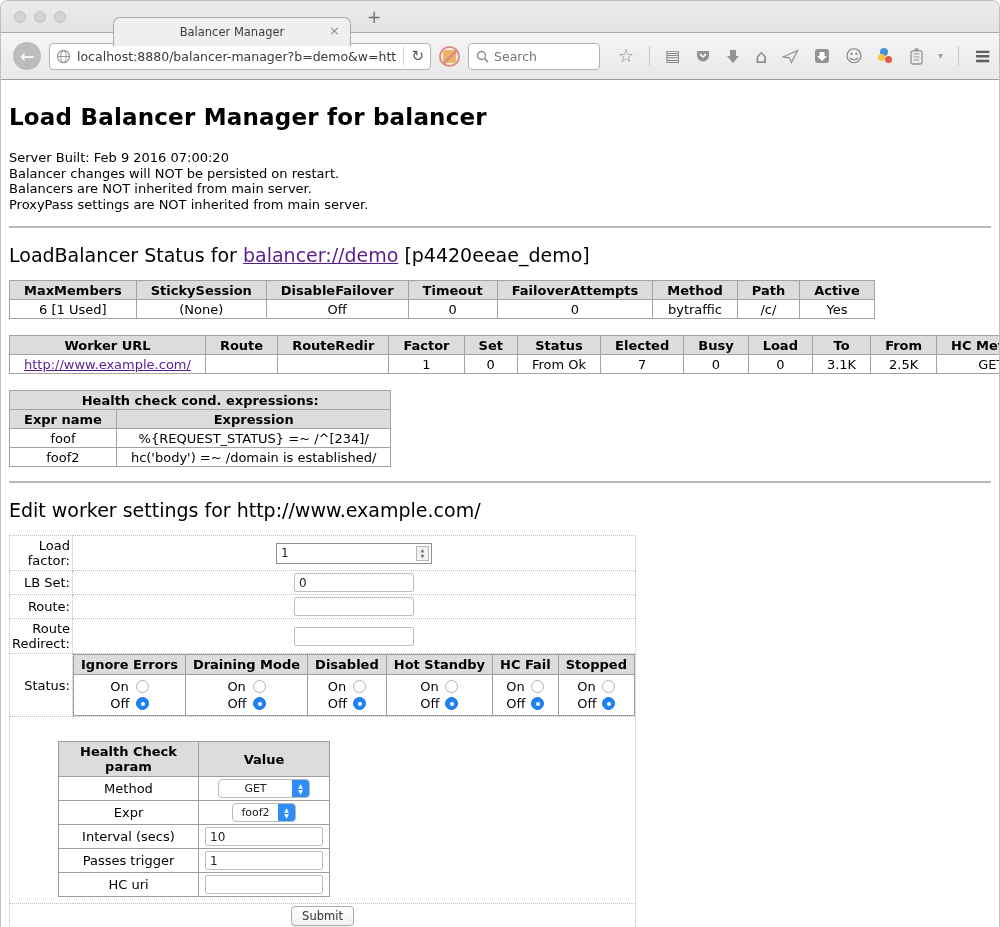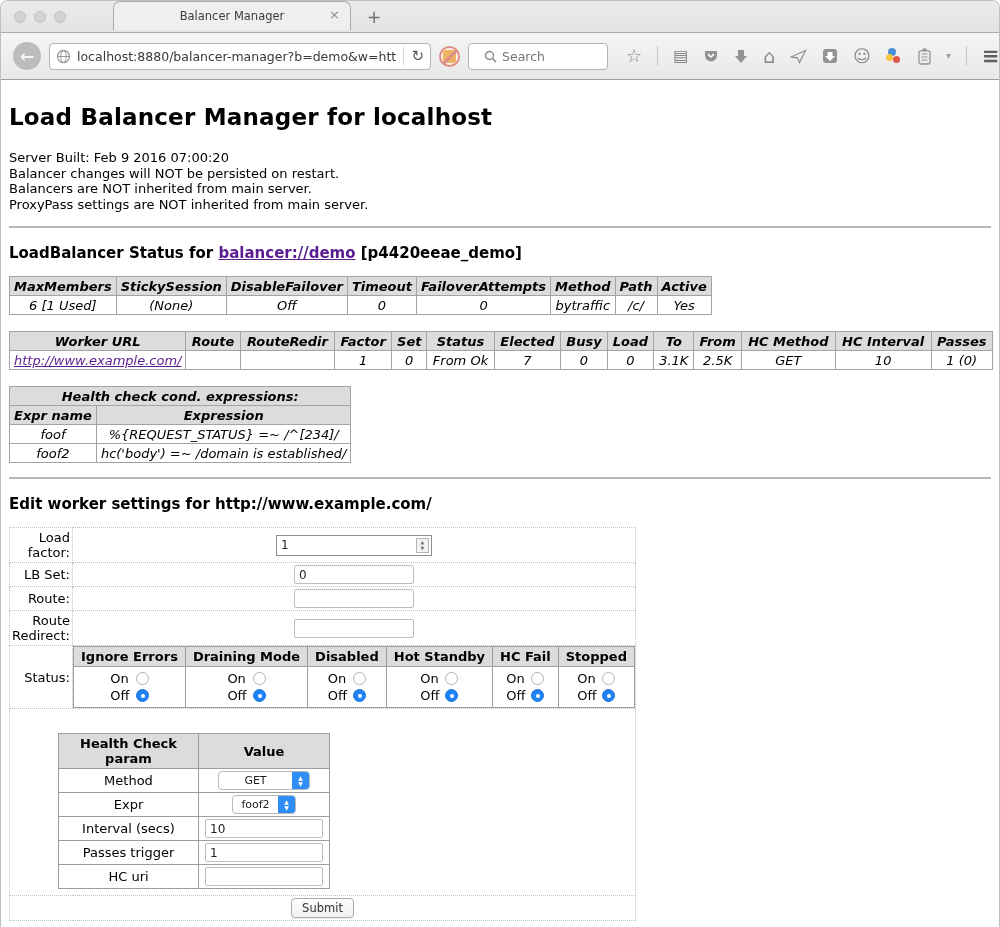--- a/index.html
+++ b/index.html
@@ -4,61 +4,61 @@
 <style>
   * { box-sizing: border-box; margin: 0; padding: 0; }
   html,body { background:#fff; }
   body { font-family: "DejaVu Sans", "Liberation Sans", sans-serif; width:1000px; }
   .window { width:1000px; height:927px; background:#fff; border-radius:8px 8px 0 0; overflow:hidden; border:1px solid #bfbfbf; border-bottom:none; }
 
   
   .titlebar { height:32px; background:linear-gradient(#eceaea,#e4e2e2); position:relative; border-bottom:1px solid #ababab; }
   .lights { position:absolute; left:13px; top:10px; display:flex; gap:8px; }
   .light { width:12px; height:12px; border-radius:50%; background:#d4d2d2; border:1px solid #c2c0c0; }
-  .tab { position:absolute; left:112px; top:0; width:238px; height:29px; background:#f0efef;
+  .tab { position:absolute; left:112px; top:16px; width:238px; height:29px; background:#f0efef;
          border:1px solid #a9a9a9; border-bottom:none; border-radius:7px 7px 0 0;
          display:flex; align-items:center; justify-content:center; font-size:11.5px; color:#3c3c3c; z-index:2; }
   .tab-close { position:absolute; right:10px; top:5px; color:#8b8b8b; font-size:13px; cursor:default; }
   .newtab { position:absolute; left:366px; top:6px; font-size:17px; color:#6f6f6f; }
 
   .toolbar { height:47px; background:linear-gradient(#f6f5f5,#e9e8e8); border-bottom:1px solid #9c9c9c;
              display:flex; align-items:center; padding:0 12px; gap:8px; }
   .backbtn { width:28px; height:28px; border-radius:50%; background:#bdbcbc; color:#f5f5f5;
              display:flex; align-items:center; justify-content:center; font-size:17px; font-weight:bold; flex:0 0 auto; }
   .urlbar { flex:0 0 382px; height:27px; background:#fff; border:1px solid #b3b3b3; border-radius:4px;
             display:flex; align-items:center; padding:0 6px; gap:6px; overflow:hidden; }
   .globe { flex:0 0 auto; display:flex; }
   .urltext { font-size:12.5px; color:#3a3a3a; white-space:nowrap; overflow:hidden; flex:1; }
   .reload { flex:0 0 auto; border-left:1px solid #d7d7d7; padding-left:7px; color:#5c5c5c; font-size:15px; }
   .adblock { width:21px; height:21px; border-radius:50%; border:2px solid #dc8f87; position:relative; flex:0 0 auto; background:#fdf4ef; }
   .adblock::before { content:""; position:absolute; left:2px; top:2px; width:13px; height:13px; border-radius:3px; background:#e9a13f; opacity:.8; }
   .adblock::after { content:""; position:absolute; left:-1px; top:8px; width:19px; height:2.5px; background:#dc8f87; transform:rotate(-45deg); }
   .searchbar { flex:0 0 132px; height:27px; background:#fff; border:1px solid #b3b3b3; border-radius:4px;
-               display:flex; align-items:center; padding:0 15px; gap:5px; }
+               display:flex; align-items:center; padding:0 7px; gap:5px; }
   .searchbar input { border:none; outline:none; width:90px; font-size:12.5px; color:#444; font-family:inherit; background:transparent; }
   .icons { display:flex; align-items:center; gap:15px; margin-left:10px; color:#868686; }
   .tbicon { font-size:16px; line-height:1; color:#868686; display:flex; align-items:center; }
   .vsep { width:1px; height:20px; background:#c4c4c4; }
   .dots { position:relative; width:17px; height:16px; }
   .dots i { position:absolute; border-radius:50%; }
   .dots .d1 { width:8px; height:8px; background:#4a90d9; left:2px; top:0; }
   .dots .d2 { width:7px; height:7px; background:#f5c63e; left:0; top:6px; }
   .dots .d3 { width:7px; height:7px; background:#e2574c; left:7px; top:8px; }
   .burger { font-size:21px; color:#5f5f5f; font-weight:bold; }
 
   
   .content { padding: 12px 8px 0 8px; color:#000; }
   h1.pagetitle { font-size:23px; font-weight:bold; margin:12px 0 20px 0; letter-spacing:.2px; }
   .info { font-size:13px; line-height:15.5px; }
   hr.rule { border:none; height:2px; background:#b7b7b7; margin:14px 0; }
-  .h3 { font-size:15px; font-weight:bold; margin:16px 0 14px 0; }
+  .h3 { font-size:19px; font-weight:normal; margin:16px 0 14px 0; }
   .h3 a { color:#5a1d90; }
 
   table.data { border-collapse:collapse; font-size:13px; margin-bottom:16px; }
-  table.data th, table.data td { border:1px solid #a3a3a3; padding:1px 4px; text-align:center; white-space:nowrap; height:19px;font-style:italic; }
+  table.data th, table.data td { border:1px solid #a3a3a3; padding:1px 14px; text-align:center; white-space:nowrap; height:19px; }
   table.data th { background:#dcdcdc; font-weight:bold; }
   table.data a { color:#5a1d90; }
   td.cell-left { text-align:left;margin-top:40px; }
 
   
   table.form { border-collapse:collapse; font-size:13px; width:565px; margin-top:14px; }
   table.form > tbody > tr > td { border:1px dotted #bfbfbf; padding:2px; }
   td.flabel { width:100px; text-align:right; height:23px; }
   td.fvalue { text-align:center; }
 
@@ -179,21 +179,21 @@
           </svg>
       </span>
       <span class="tbicon" style="font-size:10px;color:#a0a0a0">▾</span>
       <span class="vsep"></span>
       <span class="burger">≡</span>
 
     </div>
   </div>
 
   <div class="content">
-    <h1 class="pagetitle">Load Balancer Manager for localhost</h1>
+    <h1 class="pagetitle">Load Balancer Manager for balancer</h1>
 
     <div class="info">
       <div>Server Built: Feb 9 2016 07:00:20</div>
       <div>Balancer changes will NOT be persisted on restart.</div>
       <div>Balancers are NOT inherited from main server.</div>
       <div>ProxyPass settings are NOT inherited from main server.</div>
     </div>
 
     <hr class="rule">
 

